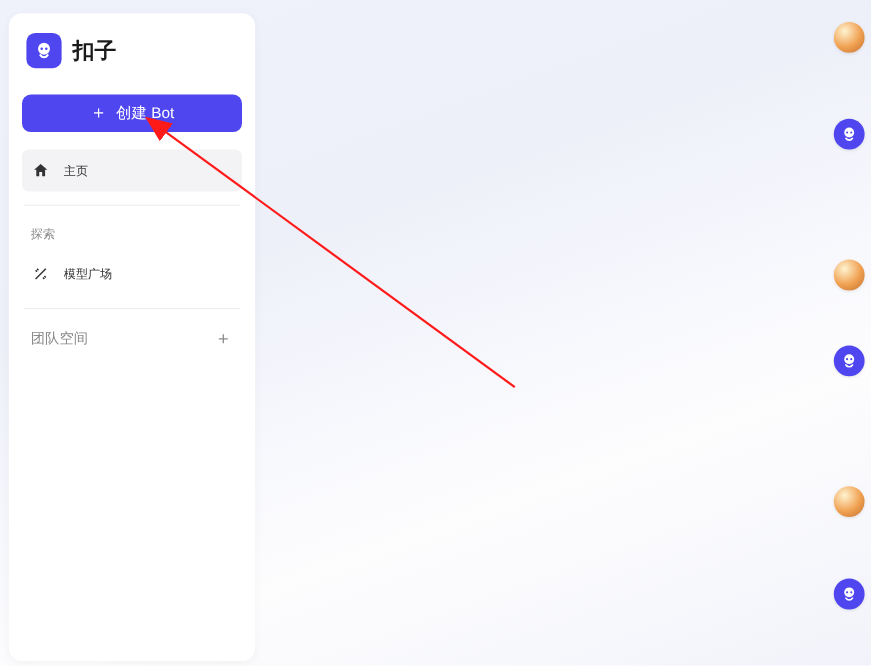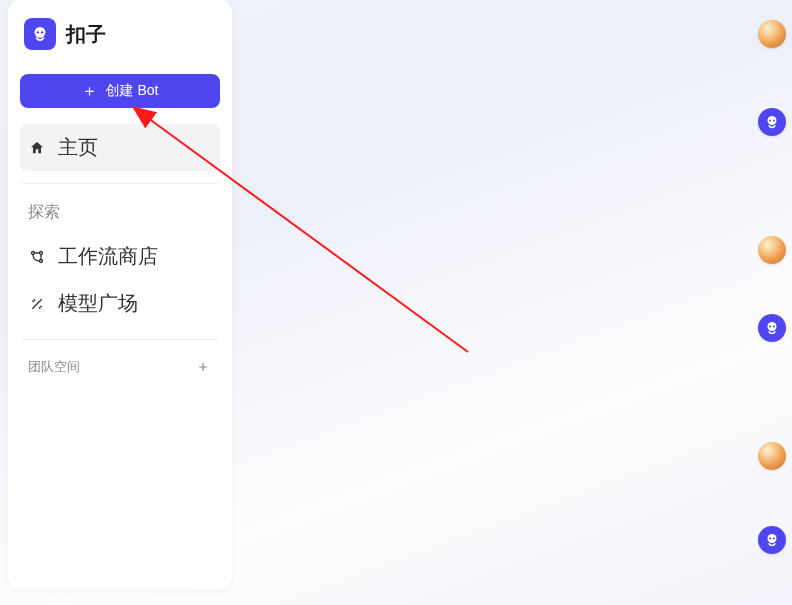--- a/index.html
+++ b/index.html
@@ -6,21 +6,21 @@
     body {
       width: 792px;
       height: 605px;
       background: linear-gradient(160deg, #f0f2fb 0%, #eef0f9 35%, #f5f6fc 50%, #fdfdfe 70%, #f2f3fa 100%);
       position: relative;
       overflow: hidden;
     }
     .sidebar {
       position: absolute;
       left: 8px;
-      top: 0;
+      top: 12px;
       width: 224px;
       height: 589px;
       background: #ffffff;
       border-radius: 12px;
       box-shadow: 0 2px 8px rgba(0,0,0,0.04);
       padding: 18px 12px;
     }
     .brand {
       display: flex;
       align-items: center;
@@ -62,34 +62,34 @@
       margin-top: 16px;
     }
     .nav-item {
       display: flex;
       align-items: center;
       gap: 12px;
       padding: 10px 8px;
       border-radius: 6px;
       cursor: pointer;
       color: #333;
-      font-size: 20px;
+      font-size: 11px;
     }
     .nav-item.active {
       background: #f3f3f5;
       font-weight: 500;
     }
     .nav-item .icon { width: 18px; height: 18px; display:flex; align-items:center; justify-content:center; color:#333; }
     .divider {
       height: 1px;
       background: #ededed;
       margin: 12px 2px;
     }
     .section-label {
-      font-size: 16px;
+      font-size: 11px;
       color: #8a8a8a;
       padding: 6px 8px 10px 8px;
     }
     .team-row {
       display: flex;
       align-items: center;
       justify-content: space-between;
       padding: 6px 8px;
       margin-top: 4px;
     }
@@ -161,31 +161,20 @@
   </div>
 
   <div class="divider"></div>
 
   <div class="section-label">探索</div>
 
   <div>
     <div class="nav-item">
       <span class="icon">
         <svg width="16" height="16" viewBox="0 0 24 24" fill="none" stroke="currentColor" stroke-width="2">
-            <circle cx="6" cy="6" r="2.2"></circle>
-            <circle cx="18" cy="6" r="2.2"></circle>
-            <circle cx="18" cy="18" r="2.2"></circle>
-            <path d="M8 6h8M18 8v8M6 8c0 8 6 10 10 10"></path>
-          </svg>
-      </span>
-      <span>工作流商店</span>
-    </div>
-    <div class="nav-item">
-      <span class="icon">
-        <svg width="16" height="16" viewBox="0 0 24 24" fill="none" stroke="currentColor" stroke-width="2">
             <path d="M5 19 L19 5"></path>
             <path d="M7 5l2 2M5 7l2 2M15 17l2 2M17 15l2 2"></path>
           </svg>
       </span>
       <span>模型广场</span>
     </div>
   </div>
 
   <div class="divider"></div>
 

